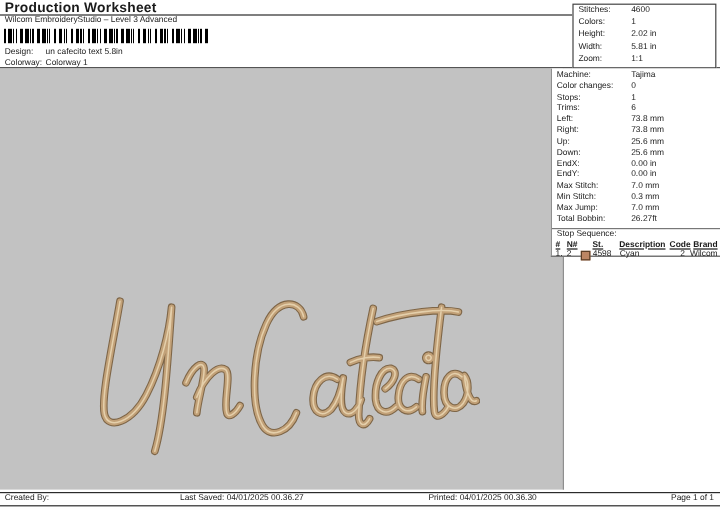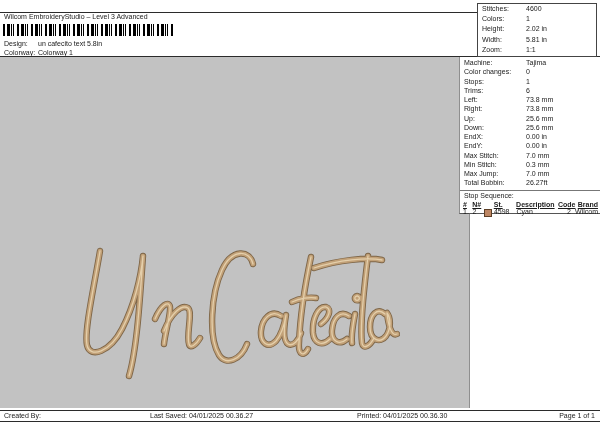--- a/index.html
+++ b/index.html
@@ -38,20 +38,21 @@
   .swatch{display:inline-block;width:6px;height:6px;border:1px solid #5d3f26;margin-top:1px;}
   
   .footer-text{font-size:7px;top:412px;}
   .f-created{left:4px;} .f-saved{left:150px;} .f-printed{left:357px;} .f-page{right:5px;}
 </style>
 </head>
 <body>
 
 <div class="page">
 
+  <div class="abs title">Production Worksheet</div>
   <div class="rule" style="left:0;top:12px;width:477px;"></div>
   <div class="abs subtitle">Wilcom EmbroideryStudio – Level 3 Advanced</div>
   <div class="abs barcode"></div>
   <div class="abs meta-row" style="top:40px;">
     <span class="lbl">Design:</span><span>un cafecito text 5.8in</span>
   </div>
   <div class="abs meta-row" style="top:49px;">
     <span class="lbl">Colorway:</span><span>Colorway 1</span>
   </div>
   <div class="rule" style="left:0;top:56px;width:600px;"></div>

